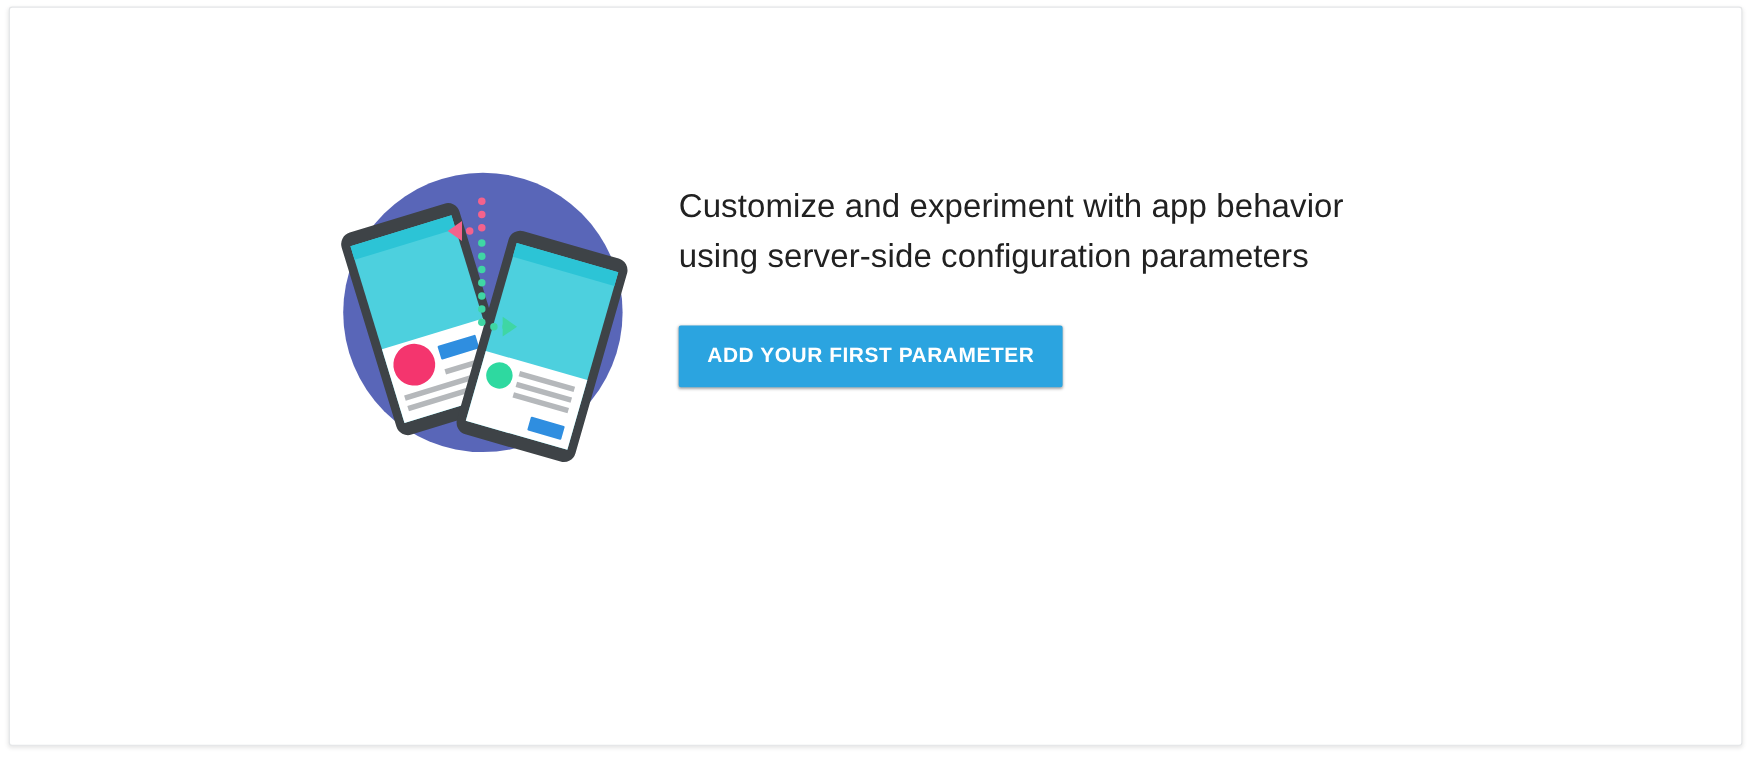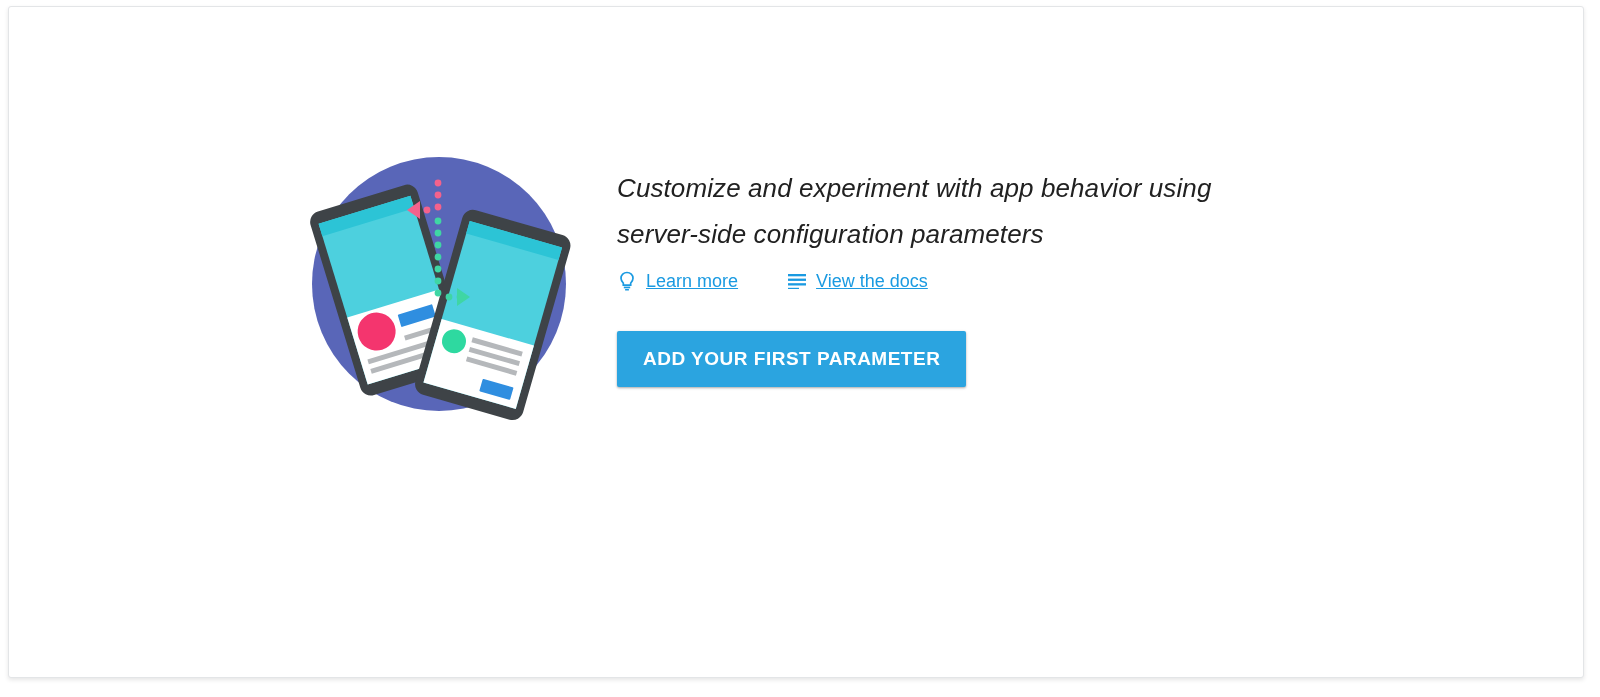--- a/index.html
+++ b/index.html
@@ -47,27 +47,26 @@
   .illustration svg { display: block; }
 
   .copy {
     padding-top: 18px;
     width: 640px;
   }
 
   .headline {
     margin: 0;
     font-family: "Liberation Sans", sans-serif;
-    font-size: 26px;
+    font-size: 30px;
     line-height: 46px;
     font-weight: 400;
     color: #212121;
     letter-spacing: 0.1px;
     max-width: 610px;
-    font-style: italic;
   }
 
   .links {
     margin-top: 13px;
     display: flex;
     flex-direction: row;
     align-items: center;
   }
   .link-item {
     display: inline-flex;
@@ -185,46 +184,20 @@
 
             <path d="M 181 150 L 168 141 L 168 159 Z" fill="#3fd6a4"></path>
           </g>
         </svg>
       </div>
 
       <div class="copy">
 
         <h1 class="headline">Customize and experiment with app behavior using server-side configuration parameters</h1>
 
-        <div class="links">
-
-          <a class="link-item" href="#">
-            <span class="link-icon">
-              <svg width="18" height="20" viewBox="0 0 18 20" xmlns="http://www.w3.org/2000/svg">
-                <path d="M9 1.5 C5.6 1.5 3 4.1 3 7.3 C3 9.4 4.1 10.9 5.3 12.1 L5.3 14.2 L12.7 14.2 L12.7 12.1 C13.9 10.9 15 9.4 15 7.3 C15 4.1 12.4 1.5 9 1.5 Z" fill="none" stroke="#1a9ae1" stroke-width="1.7"></path>
-                <rect x="5.8" y="15.6" width="6.4" height="1.7" fill="#1a9ae1"></rect>
-                <rect x="7.1" y="18" width="3.8" height="1.5" fill="#1a9ae1"></rect>
-              </svg>
-            </span>
-            <span class="link-text">Learn more</span>
-          </a>
-
-          <a class="link-item" href="#">
-            <span class="link-icon">
-              <svg width="20" height="16" viewBox="0 0 20 16" xmlns="http://www.w3.org/2000/svg">
-                <rect x="1" y="1" width="18" height="2.3" fill="#1a9ae1"></rect>
-                <rect x="1" y="5.6" width="18" height="2.3" fill="#1a9ae1"></rect>
-                <rect x="1" y="10.2" width="18" height="2.3" fill="#1a9ae1"></rect>
-                <rect x="1" y="14.8" width="11" height="2.3" fill="#1a9ae1"></rect>
-              </svg>
-            </span>
-            <span class="link-text">View the docs</span>
-          </a>
-
-        </div>
 
         <button class="cta-button">ADD YOUR FIRST PARAMETER</button>
 
 
       </div>
     </div>
   </div>
 </div>
 
 </body></html>

